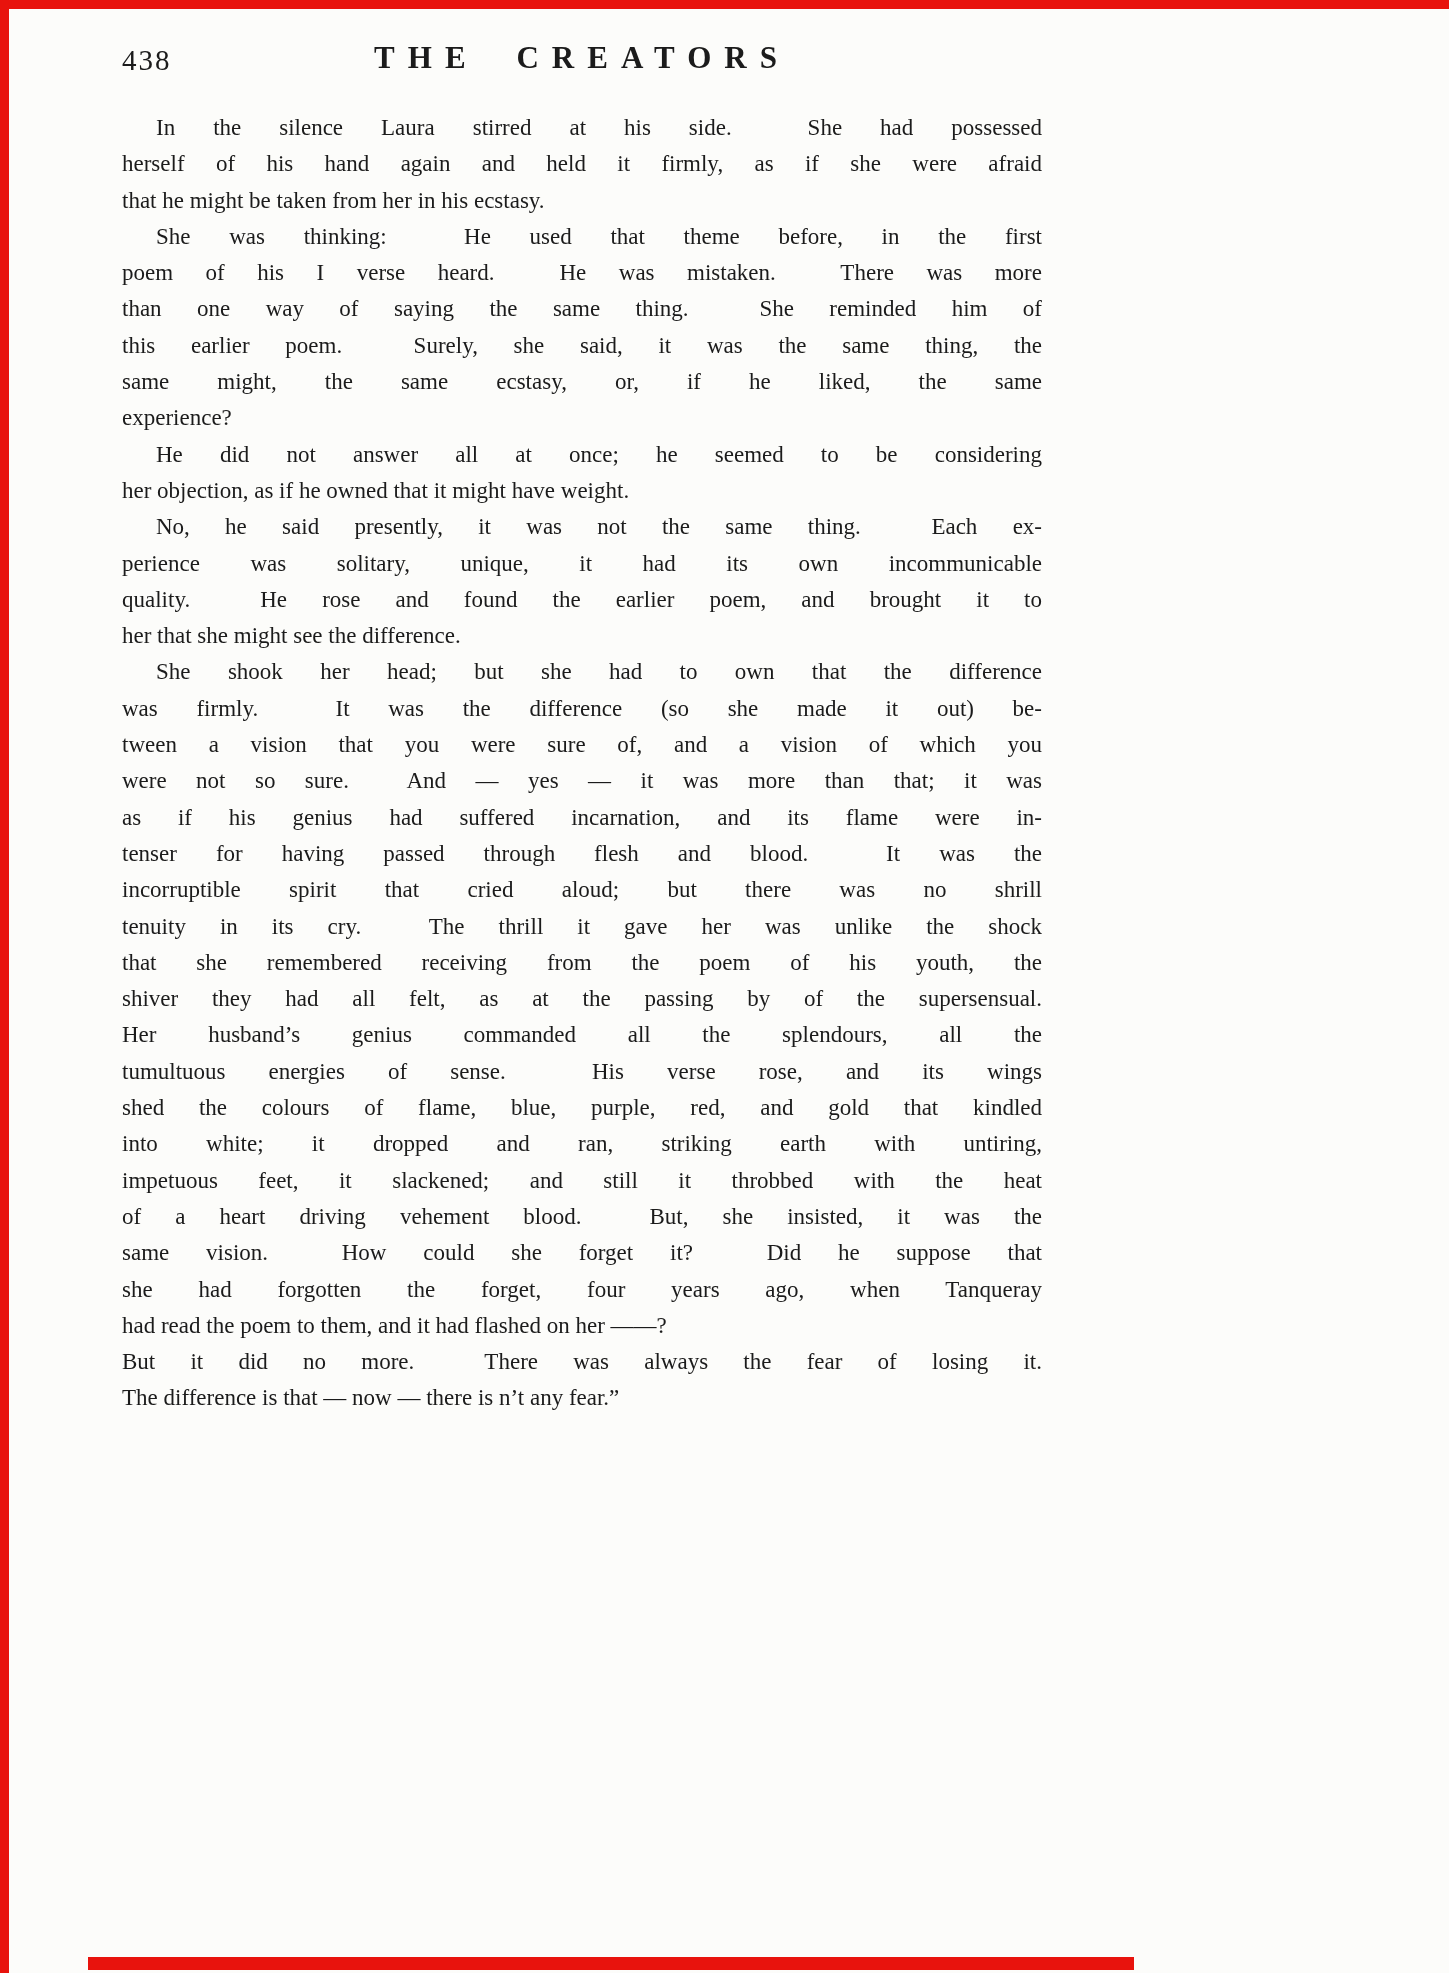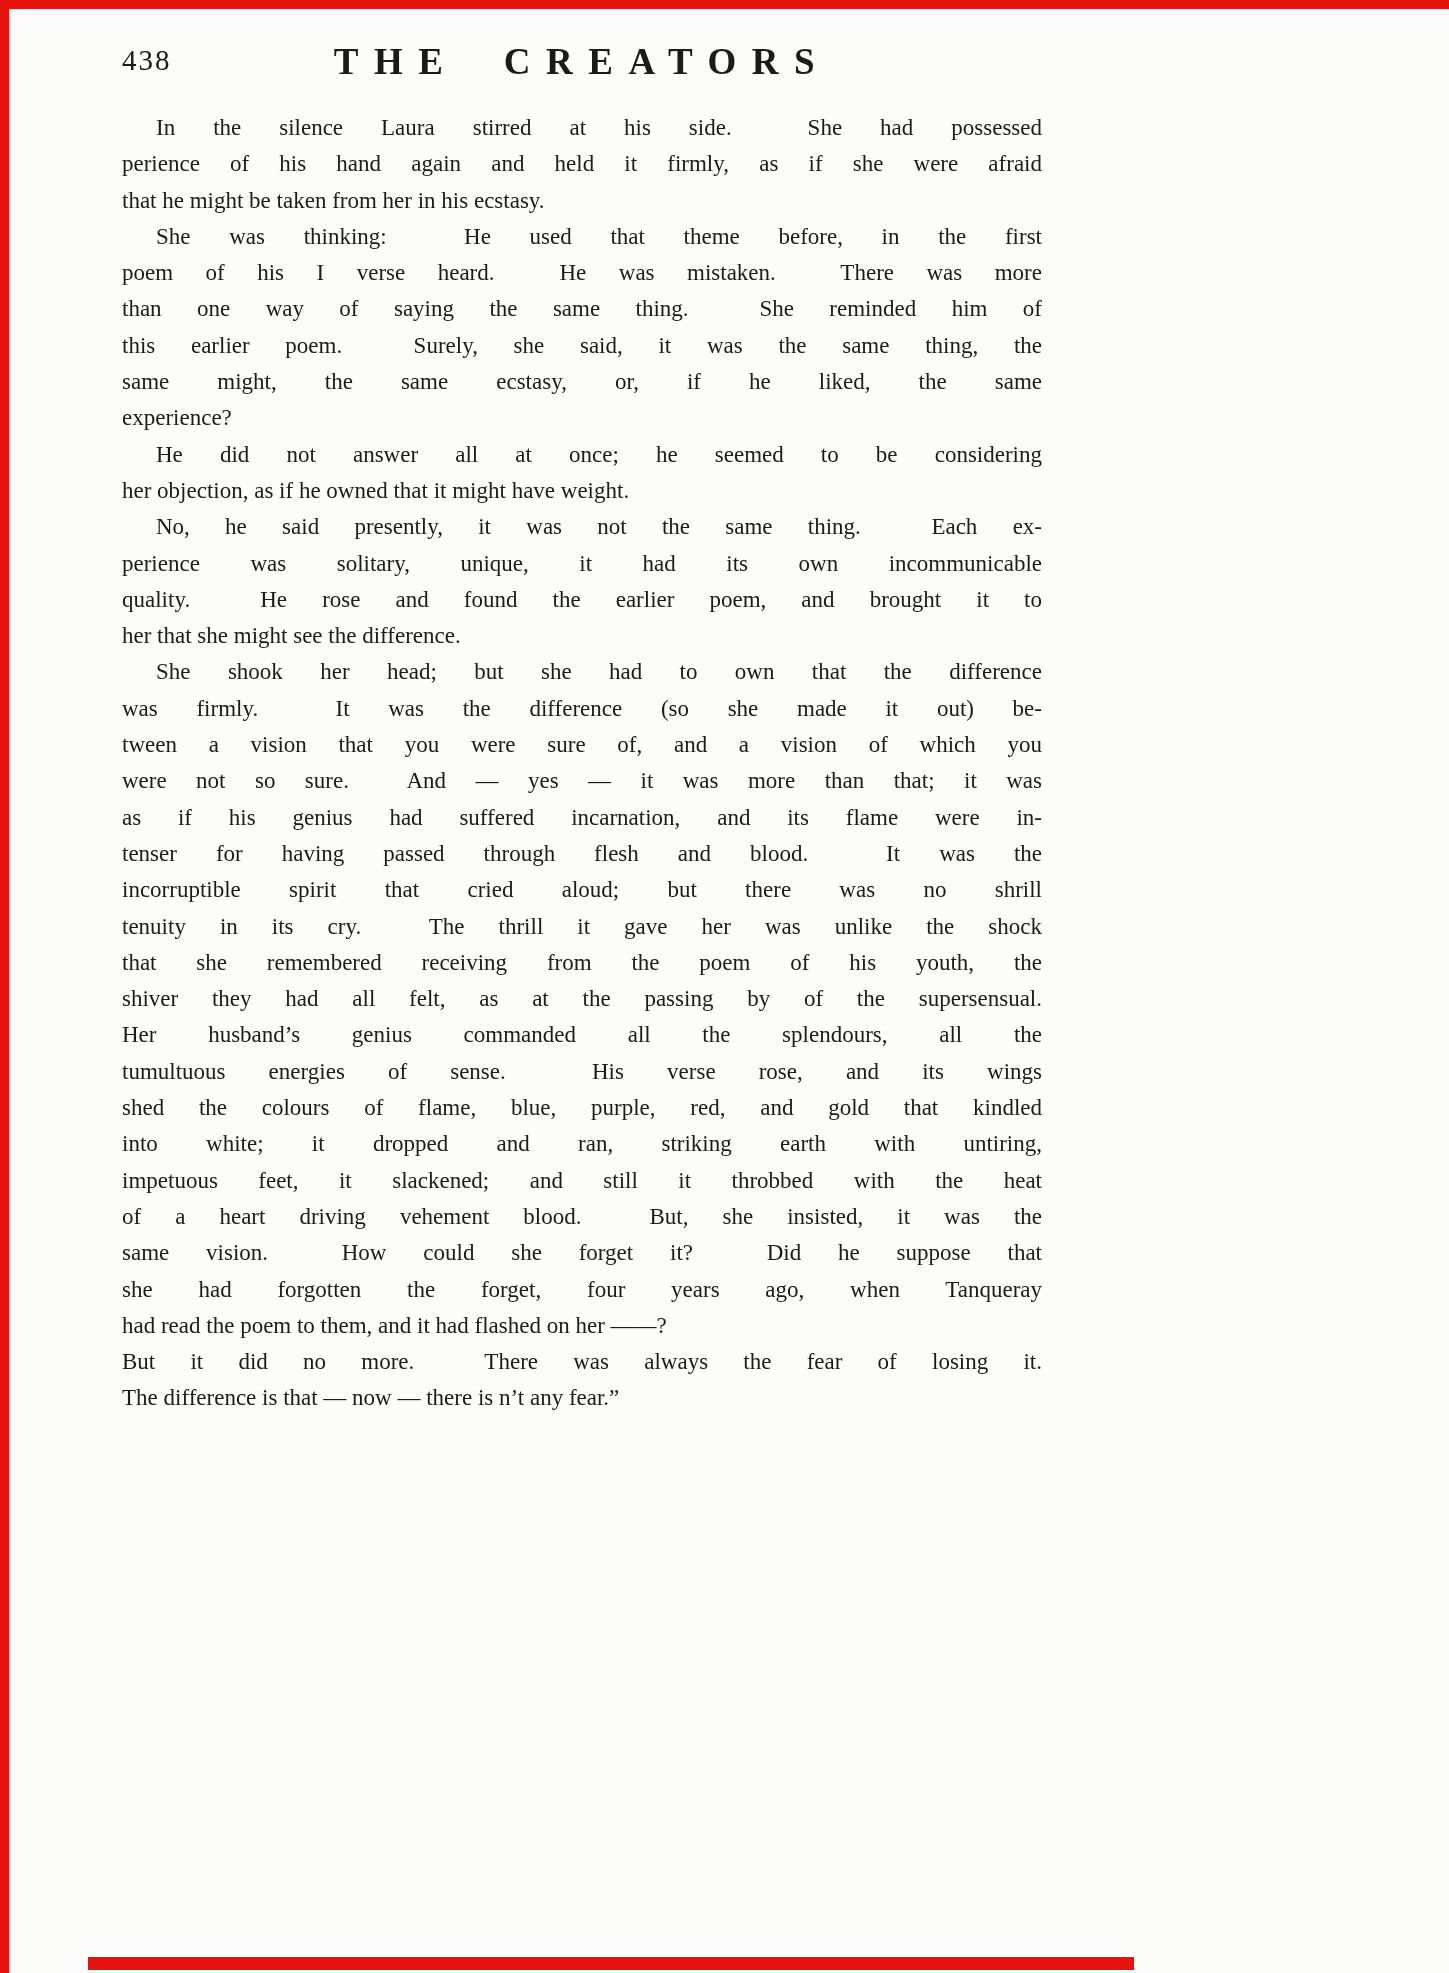--- a/index.html
+++ b/index.html
@@ -21,21 +21,21 @@
     position: absolute;
     left: 122px; top: 44px;
     font-size: 29px;
     letter-spacing: 2px;
   }
   .running-head {
     position: absolute;
     left: 122px; top: 40px;
     width: 920px;
     text-align: center;
-    font-size: 37px;
+    font-size: 31px;
     font-weight: bold;
     letter-spacing: 0.42em;
     word-spacing: 0.55em;
   }
 
   .text-block {
     position: absolute;
     left: 122px; top: 110px;
     width: 920px;
     font-size: 23px;
@@ -55,21 +55,21 @@
 <div class="page">
   <div class="edge edge-top"></div>
   <div class="edge edge-left"></div>
   <div class="edge edge-bottom"></div>
 
   <div class="page-number">438</div>
   <div class="running-head">THE CREATORS</div>
 
   <div class="text-block">
       <div class="line first">In the silence Laura stirred at his side.  She had possessed</div>
-      <div class="line">perience of his hand again and held it firmly, as if she were afraid</div>
+      <div class="line">herself of his hand again and held it firmly, as if she were afraid</div>
       <div class="line last">that he might be taken from her in his ecstasy.</div>
       <div class="line first">She was thinking:  He used that theme before, in the first</div>
       <div class="line">poem of his I verse heard.  He was mistaken.  There was more</div>
       <div class="line">than one way of saying the same thing.  She reminded him of</div>
       <div class="line">this earlier poem.  Surely, she said, it was the same thing, the</div>
       <div class="line">same might, the same ecstasy, or, if he liked, the same</div>
       <div class="line last">experience?</div>
       <div class="line first">He did not answer all at once; he seemed to be considering</div>
       <div class="line last">her objection, as if he owned that it might have weight.</div>
       <div class="line first">No, he said presently, it was not the same thing.  Each ex-</div>

